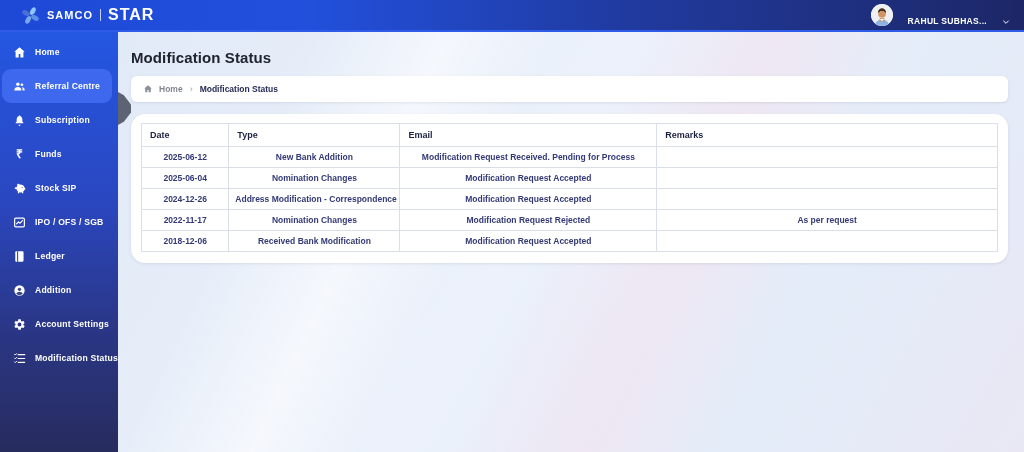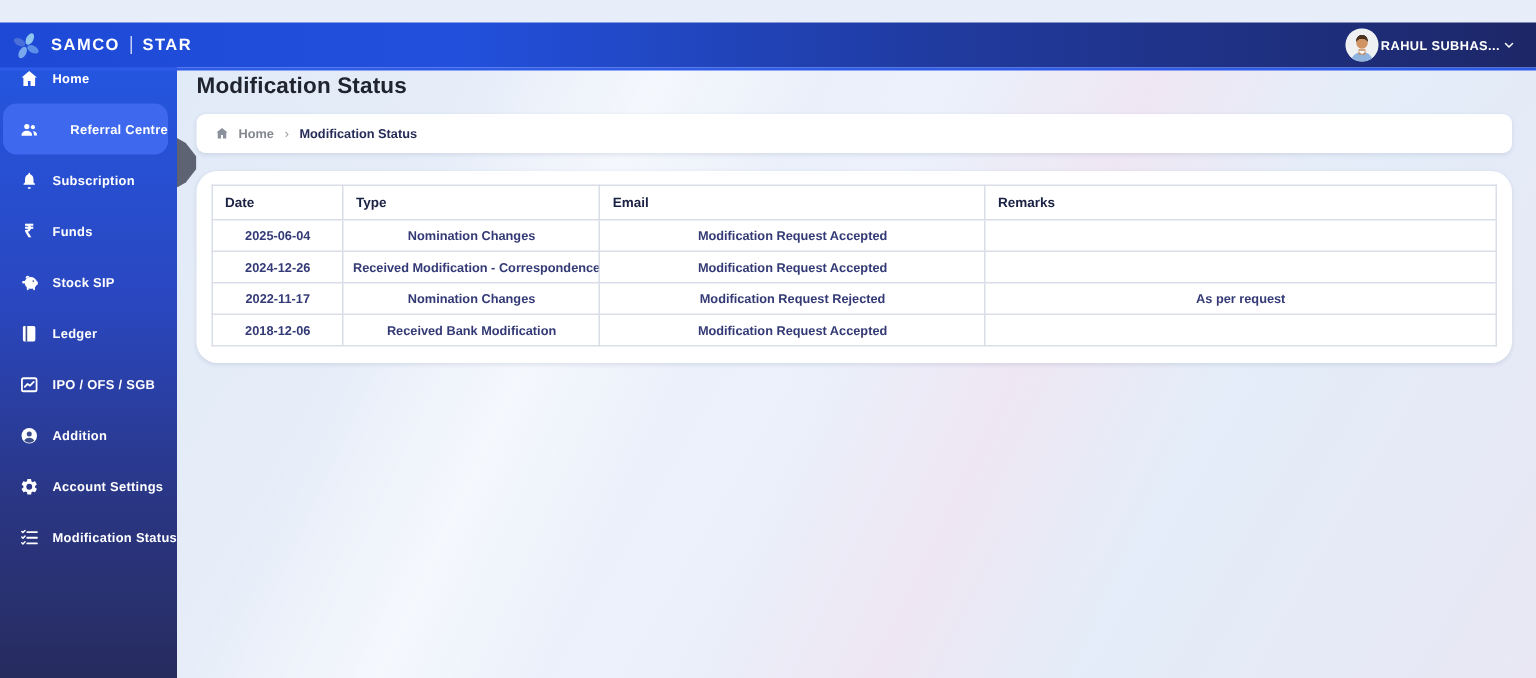--- a/index.html
+++ b/index.html
@@ -4,49 +4,49 @@
 <style>
   * { margin:0; padding:0; box-sizing:border-box; }
   html,body { width:1024px; height:452px; }
   body {
     font-family:"Liberation Sans", sans-serif;
     position:relative; overflow:hidden; background:#e7eef9;
   }
 
   
   .topbar {
-    position:absolute; left:0; top:15px; width:1024px; height:32px;
+    position:absolute; left:0; top:0; width:1024px; height:32px;
     background:linear-gradient(90deg,#1d49d6 0%,#2250dc 30%,#203a9e 62%,#1d2767 100%);
     border-bottom:2px solid #2e5be8;
     display:flex; align-items:center; justify-content:space-between;
-    padding:0 14px 0 8px; z-index:5;
+    padding:0 14px 0 21px; z-index:5;
   }
   .brand { display:flex; align-items:center; gap:7px; }
   .brand-name { color:#fff; font-size:11px; font-weight:bold; letter-spacing:1px; }
   .brand-sep { width:1px; height:12px; background:rgba(255,255,255,.75); }
-  .brand-product { color:#fff; font-size:11px; font-weight:bold; letter-spacing:1px; }
-  .userbox { display:flex; align-items:center; gap:2px; }
+  .brand-product { color:#fff; font-size:16px; font-weight:bold; letter-spacing:1px; }
+  .userbox { display:flex; align-items:flex-end; gap:15px; }
   .avatar { width:22px; height:22px; border-radius:50%; overflow:hidden; background:#f1f2f4; flex:0 0 auto; }
   .user-name { color:#fff; font-size:8.5px; font-weight:bold; letter-spacing:.3px; }
   .user-chevron { display:flex; align-items:center; }
 
   
   .sidebar {
     position:absolute; left:0; top:32px; width:118px; height:420px;
     background:linear-gradient(180deg,#2457e2 0%,#2a47c0 40%,#2a3684 72%,#272c5e 100%);
     padding-top:3px; z-index:4;
   }
   .side-item {
     height:34px; margin:0 6px 0 0; display:flex; align-items:center; gap:9px;
     padding-left:13px; cursor:pointer; border-radius:0 8px 8px 0;
   }
   .side-item .icn { width:13px; height:13px; display:flex; align-items:center; justify-content:center; flex:0 0 auto; }
   .side-item .icn svg { width:13px; height:13px; }
   .side-item .lbl { color:#fff; font-size:8.6px; font-weight:bold; letter-spacing:.2px; white-space:nowrap; }
-  .side-item.active { background:#3e69ee; margin:0 6px 0 2px; border-radius:9px; padding-left:11px;justify-content:space-between; }
+  .side-item.active { background:#3e69ee; margin:0 6px 0 2px; border-radius:9px; padding-left:11px; }
   .rupee-glyph { color:#fff; font-size:12px; font-weight:bold; line-height:13px; }
 
   .collapse-handle {
     position:absolute; left:118px; top:92px; width:13px; height:33px;
     background:#5d6372; z-index:6; cursor:pointer;
     clip-path:polygon(0 0,45% 10%,100% 38%,100% 62%,45% 90%,0 100%);
   }
 
   
   .main {
@@ -164,34 +164,34 @@
           <svg viewBox="0 0 24 24">
             <path d="M21.5 10.5h1v4h-1.2a6.8 6.8 0 0 1-2.3 2.9V20a1.1 1.1 0 0 1-2.2 0v-1a10.5 10.5 0 0 1-5.6 0v1a1.1 1.1 0 0 1-2.2 0v-2.6A6.6 6.6 0 0 1 6.4 13H4.8a1.6 1.6 0 0 1 0-3.2h1.7c1.1-3 4-5 7.3-5 3.4 0 6.5 2.4 7.7 5.7zM12.5 4.5c-1.4-1.3-3.4-1.4-4.4-.3-.6.7-.7 1.7-.3 2.6a9 9 0 0 1 4.7-2.3z" fill="#fff"></path>
             <circle cx="17" cy="10" r="1" fill="rgba(25,45,120,.85)"></circle>
           </svg>
         </span>
         <span class="lbl">Stock SIP</span>
       </div>
       <div class="side-item">
         <span class="icn">
           <svg viewBox="0 0 24 24">
+            <rect x="3" y="4" width="18" height="16" rx="2" fill="none" stroke="#fff" stroke-width="2.2"></rect>
+            <polyline points="6.5,14.5 10,11 13,13.2 17.5,8.5" fill="none" stroke="#fff" stroke-width="2.2" stroke-linecap="round" stroke-linejoin="round"></polyline>
+          </svg>
+        </span>
+        <span class="lbl">IPO / OFS / SGB</span>
+      </div>
+      <div class="side-item">
+        <span class="icn">
+          <svg viewBox="0 0 24 24">
             <path d="M6 2.5h11.5a2 2 0 0 1 2 2v15a2 2 0 0 1-2 2H6a1.8 1.8 0 0 1-1.8-1.8V4.3A1.8 1.8 0 0 1 6 2.5z" fill="#fff"></path>
             <path d="M7.5 2.5h2v19h-2z" fill="rgba(25,45,120,.85)"></path>
           </svg>
         </span>
         <span class="lbl">Ledger</span>
-      </div>
-      <div class="side-item">
-        <span class="icn">
-          <svg viewBox="0 0 24 24">
-            <rect x="3" y="4" width="18" height="16" rx="2" fill="none" stroke="#fff" stroke-width="2.2"></rect>
-            <polyline points="6.5,14.5 10,11 13,13.2 17.5,8.5" fill="none" stroke="#fff" stroke-width="2.2" stroke-linecap="round" stroke-linejoin="round"></polyline>
-          </svg>
-        </span>
-        <span class="lbl">IPO / OFS / SGB</span>
       </div>
       <div class="side-item">
         <span class="icn">
           <svg viewBox="0 0 24 24">
             <circle cx="12" cy="12" r="9.5" fill="#fff"></circle>
             <circle cx="12" cy="9.8" r="3.1" fill="rgba(25,45,120,.85)"></circle>
             <path d="M5.8 18.2c1.2-2.4 3.4-3.7 6.2-3.7s5 1.3 6.2 3.7a9.5 9.5 0 0 1-12.4 0z" fill="rgba(25,45,120,.85)"></path>
           </svg>
         </span>
         <span class="lbl">Addition</span>
@@ -242,28 +242,34 @@
       <thead>
           <tr id="table-head-row">
             <th>Date</th>
             <th>Type</th>
             <th>Email</th>
             <th>Remarks</th>
           </tr>
         </thead>
       <tbody id="table-body">
           <tr>
+            <td>2025-06-12</td>
+            <td>New Bank Addition</td>
+            <td>Modification Request Received. Pending for Process</td>
+            <td></td>
+          </tr>
+          <tr>
             <td>2025-06-04</td>
             <td>Nomination Changes</td>
             <td>Modification Request Accepted</td>
             <td></td>
           </tr>
           <tr>
             <td>2024-12-26</td>
-            <td>Received Modification - Correspondence</td>
+            <td>Address Modification - Correspondence</td>
             <td>Modification Request Accepted</td>
             <td></td>
           </tr>
           <tr>
             <td>2022-11-17</td>
             <td>Nomination Changes</td>
             <td>Modification Request Rejected</td>
             <td>As per request</td>
           </tr>
           <tr>

